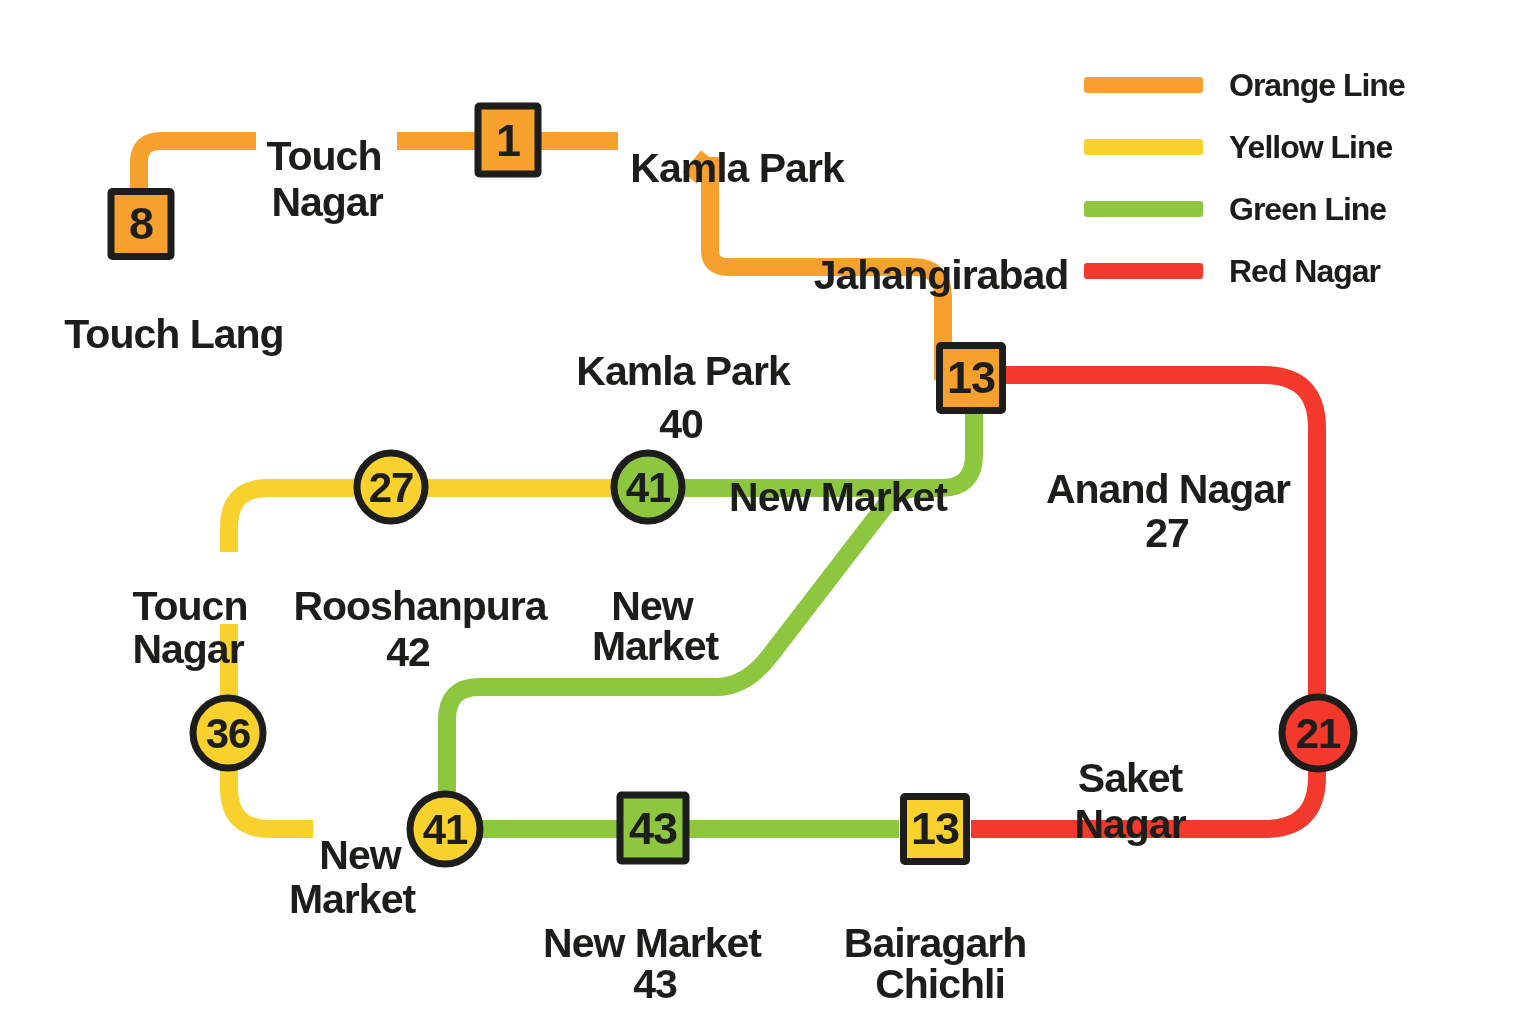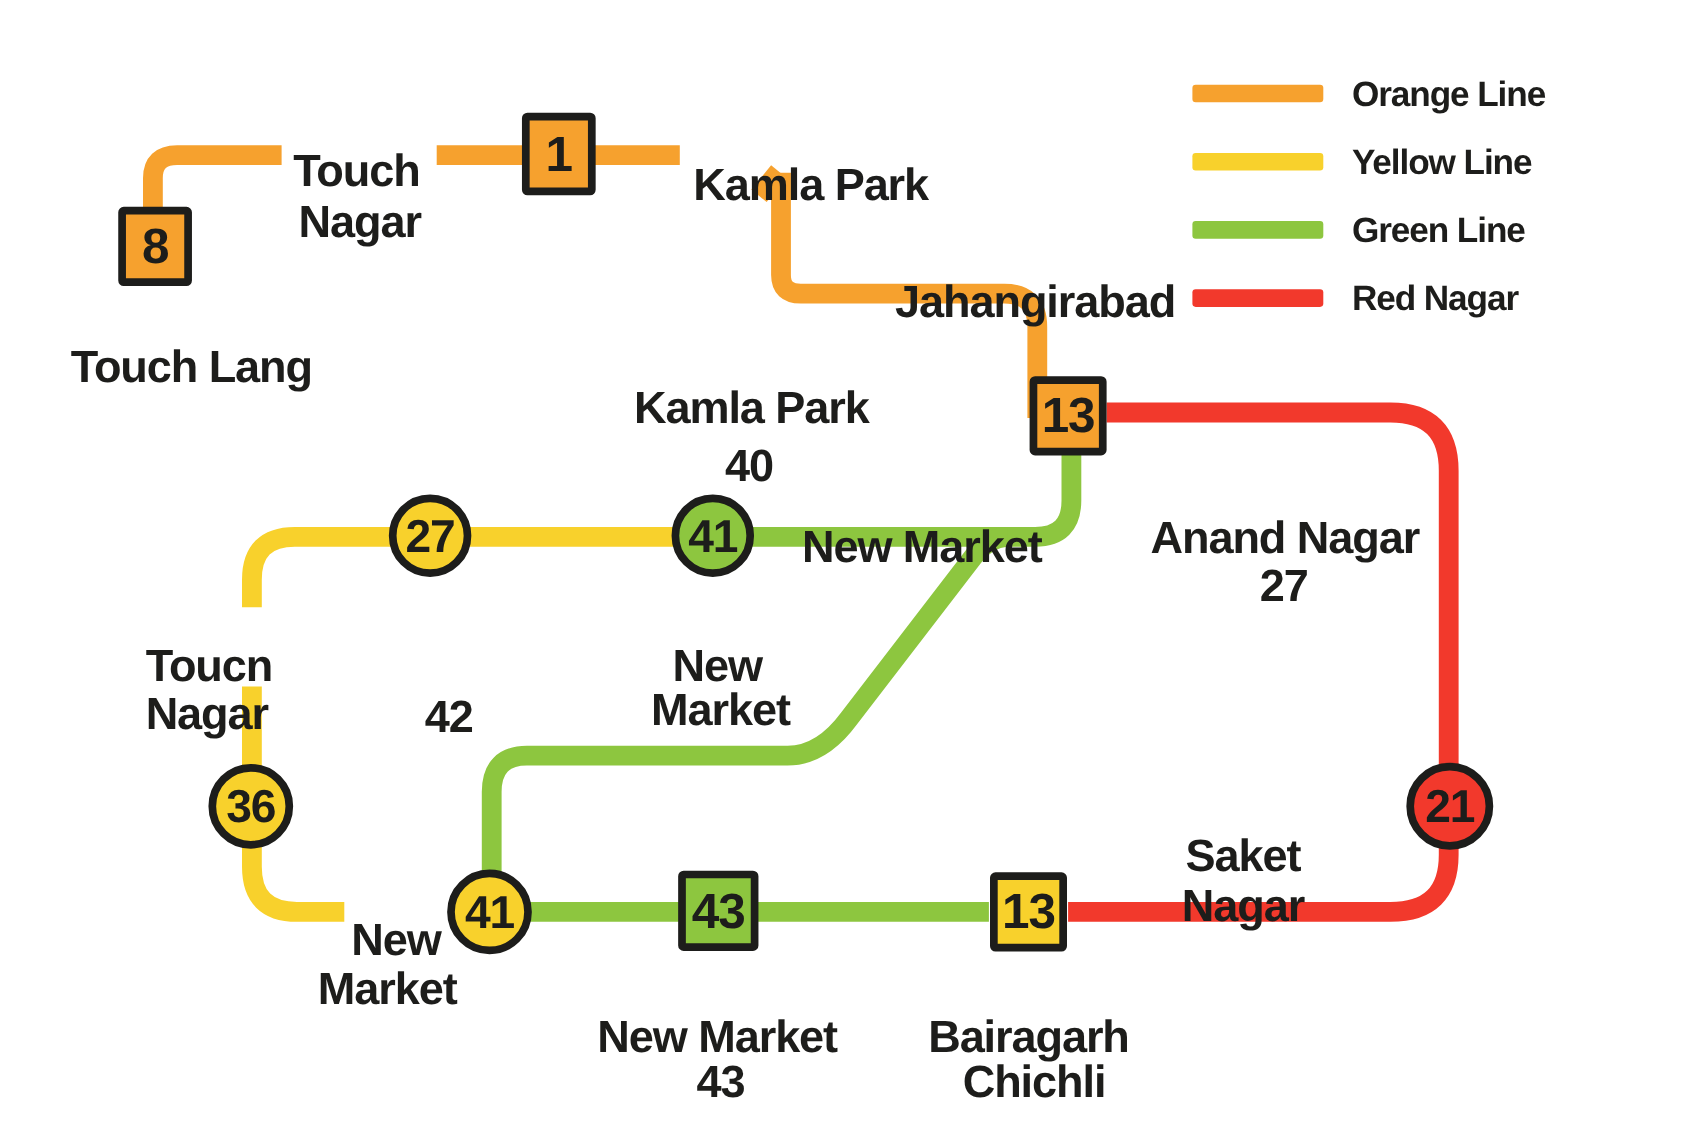--- a/index.html
+++ b/index.html
@@ -99,20 +99,21 @@
   <div class="lbl" style="left:324px;top:114px;">Touch</div>
   <div class="lbl" style="left:327px;top:160px;">Nagar</div>
   <div class="lbl" style="left:737px;top:126px;">Kamla Park</div>
   <div class="lbl" style="left:174px;top:292px;">Touch Lang</div>
   <div class="lbl" style="left:941px;top:233px;">Jahangirabad</div>
   <div class="lbl" style="left:683px;top:329px;">Kamla Park</div>
   <div class="lbl" style="left:681px;top:382px;">40</div>
   <div class="lbl" style="left:838px;top:455px;">New Market</div>
   <div class="lbl" style="left:1168px;top:447px;">Anand Nagar</div>
   <div class="lbl" style="left:1167px;top:491px;text-align:center;">27</div>
+  <div class="lbl" style="left:420px;top:564px;">Rooshanpura</div>
   <div class="lbl" style="left:408px;top:610px;">42</div>
   <div class="lbl" style="left:190px;top:564px;">Toucn</div>
   <div class="lbl" style="left:188px;top:607px;">Nagar</div>
   <div class="lbl" style="left:652px;top:564px;">New</div>
   <div class="lbl" style="left:655px;top:604px;">Market</div>
   <div class="lbl" style="left:1130px;top:736px;">Saket</div>
   <div class="lbl" style="left:1130px;top:782px;">Nagar</div>
   <div class="lbl" style="left:360px;top:813px;">New</div>
   <div class="lbl" style="left:352px;top:857px;">Market</div>
   <div class="lbl" style="left:652px;top:901px;">New Market</div>

